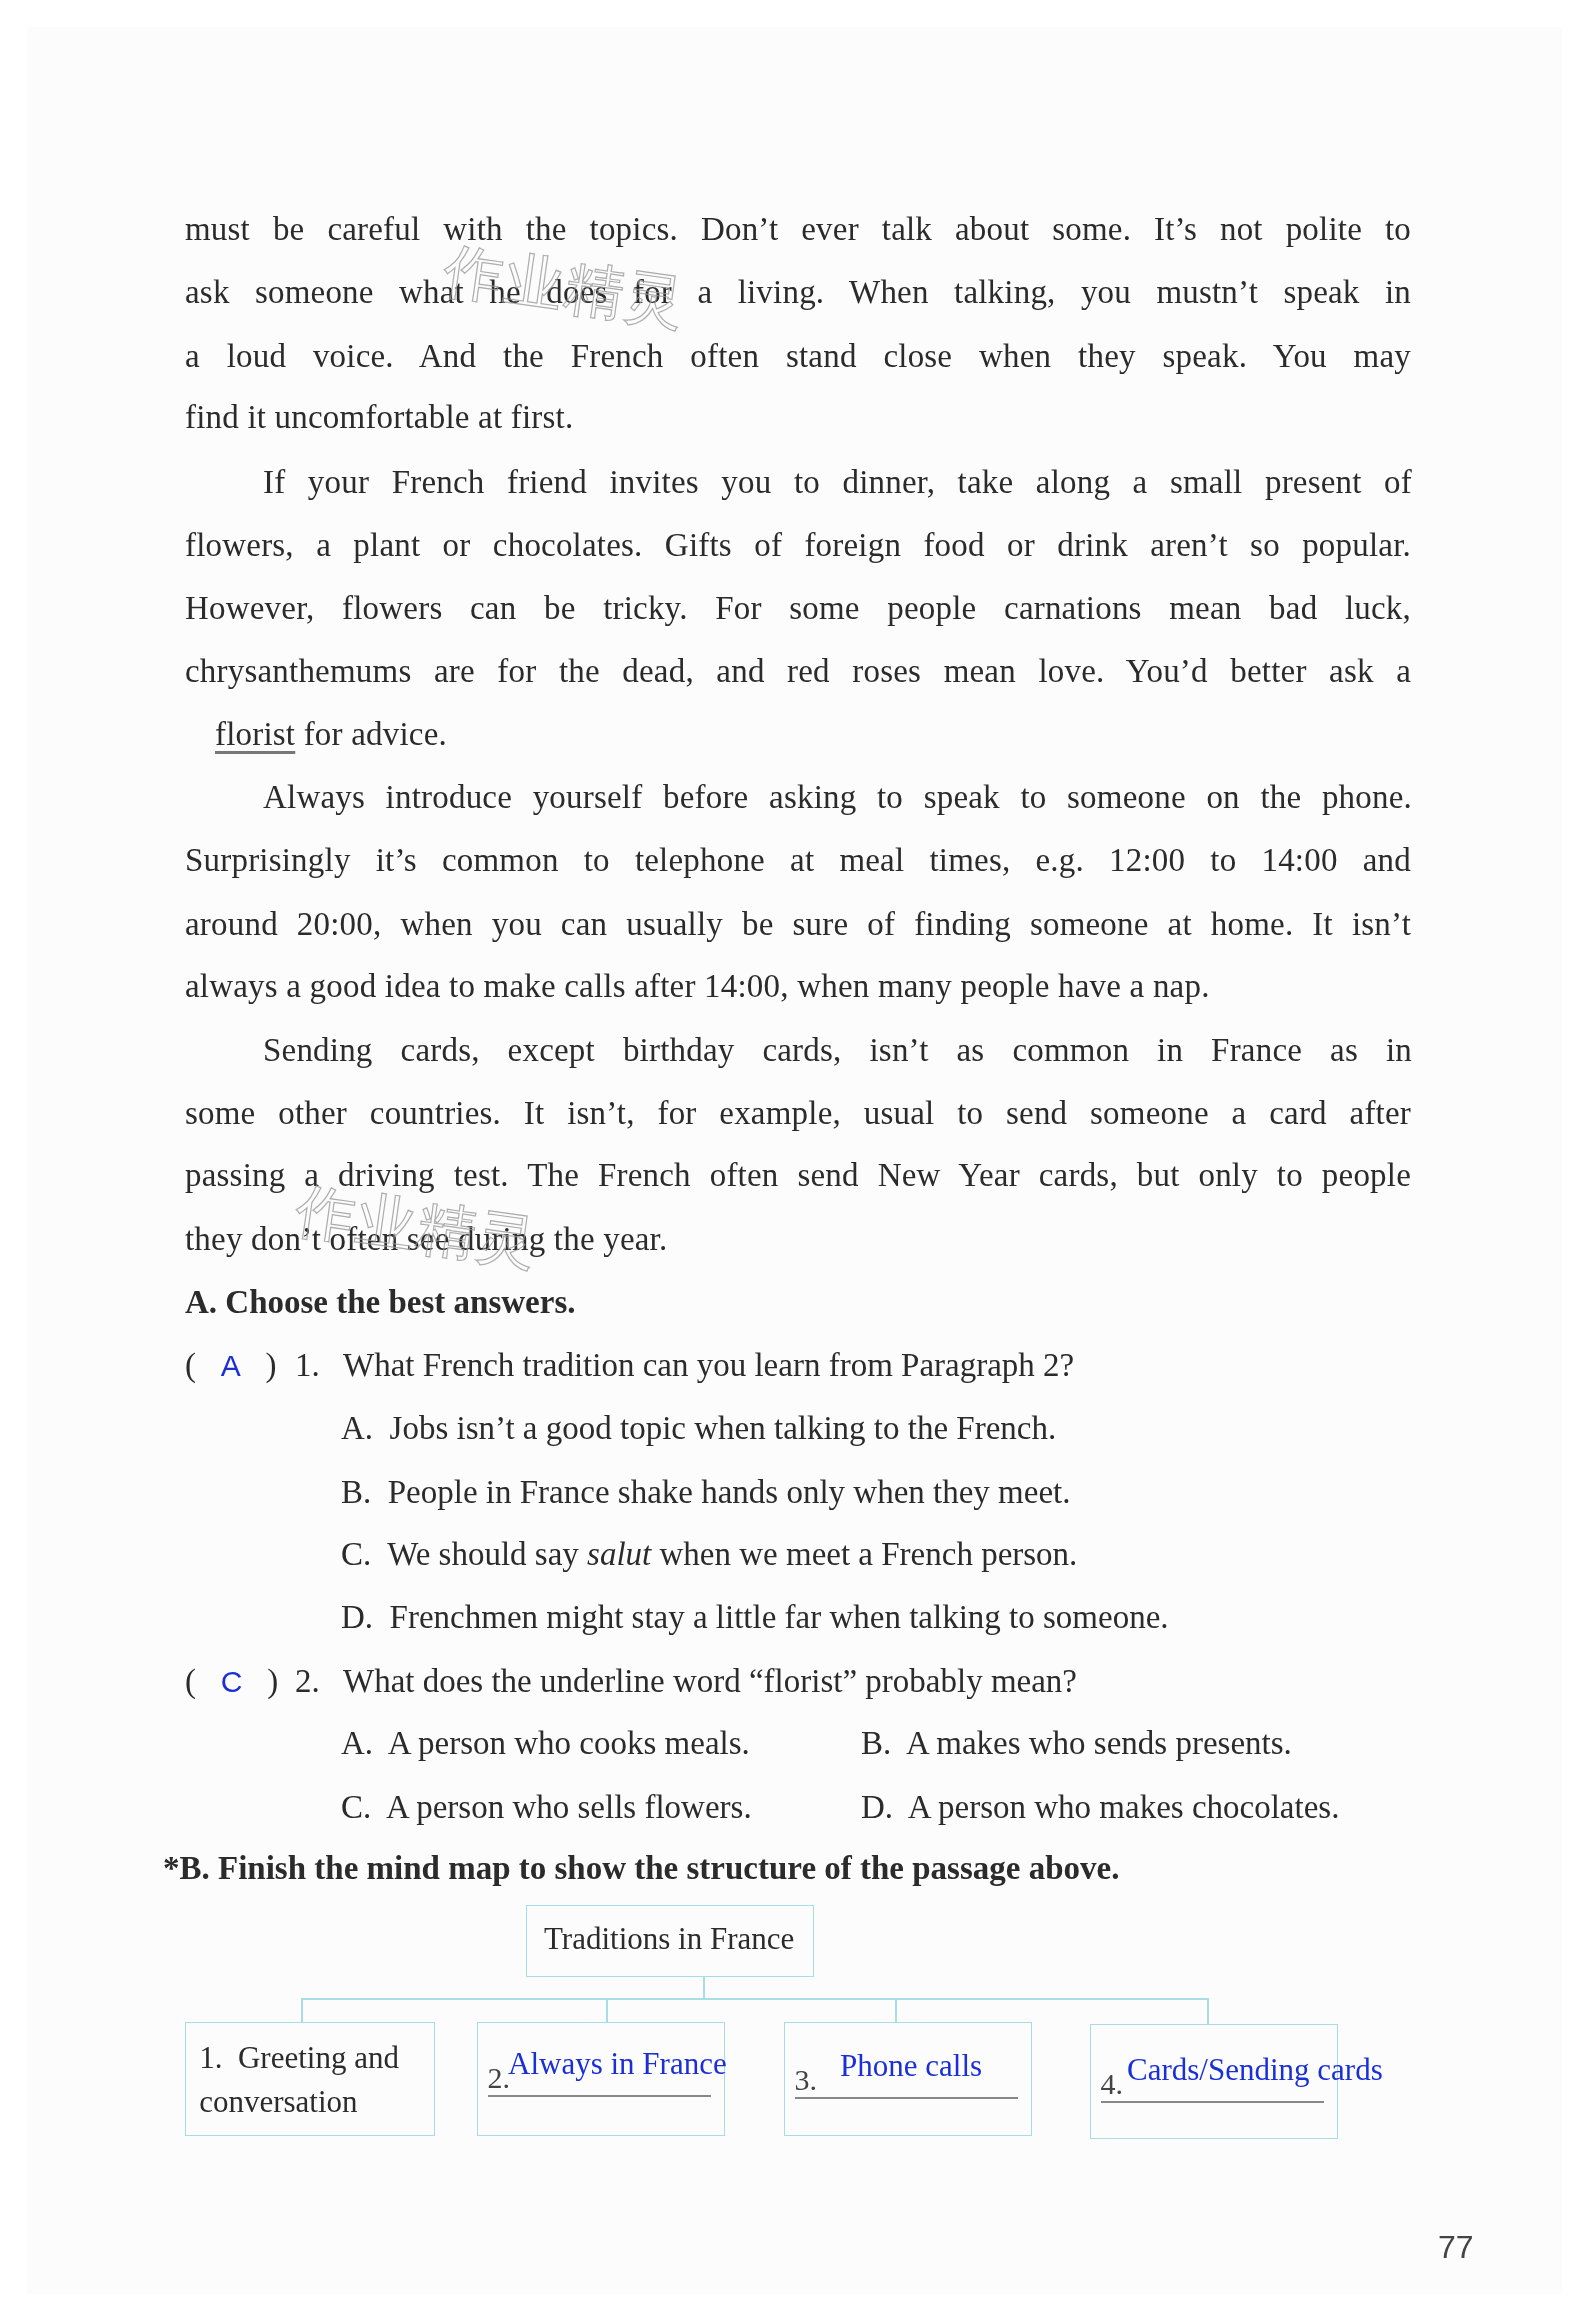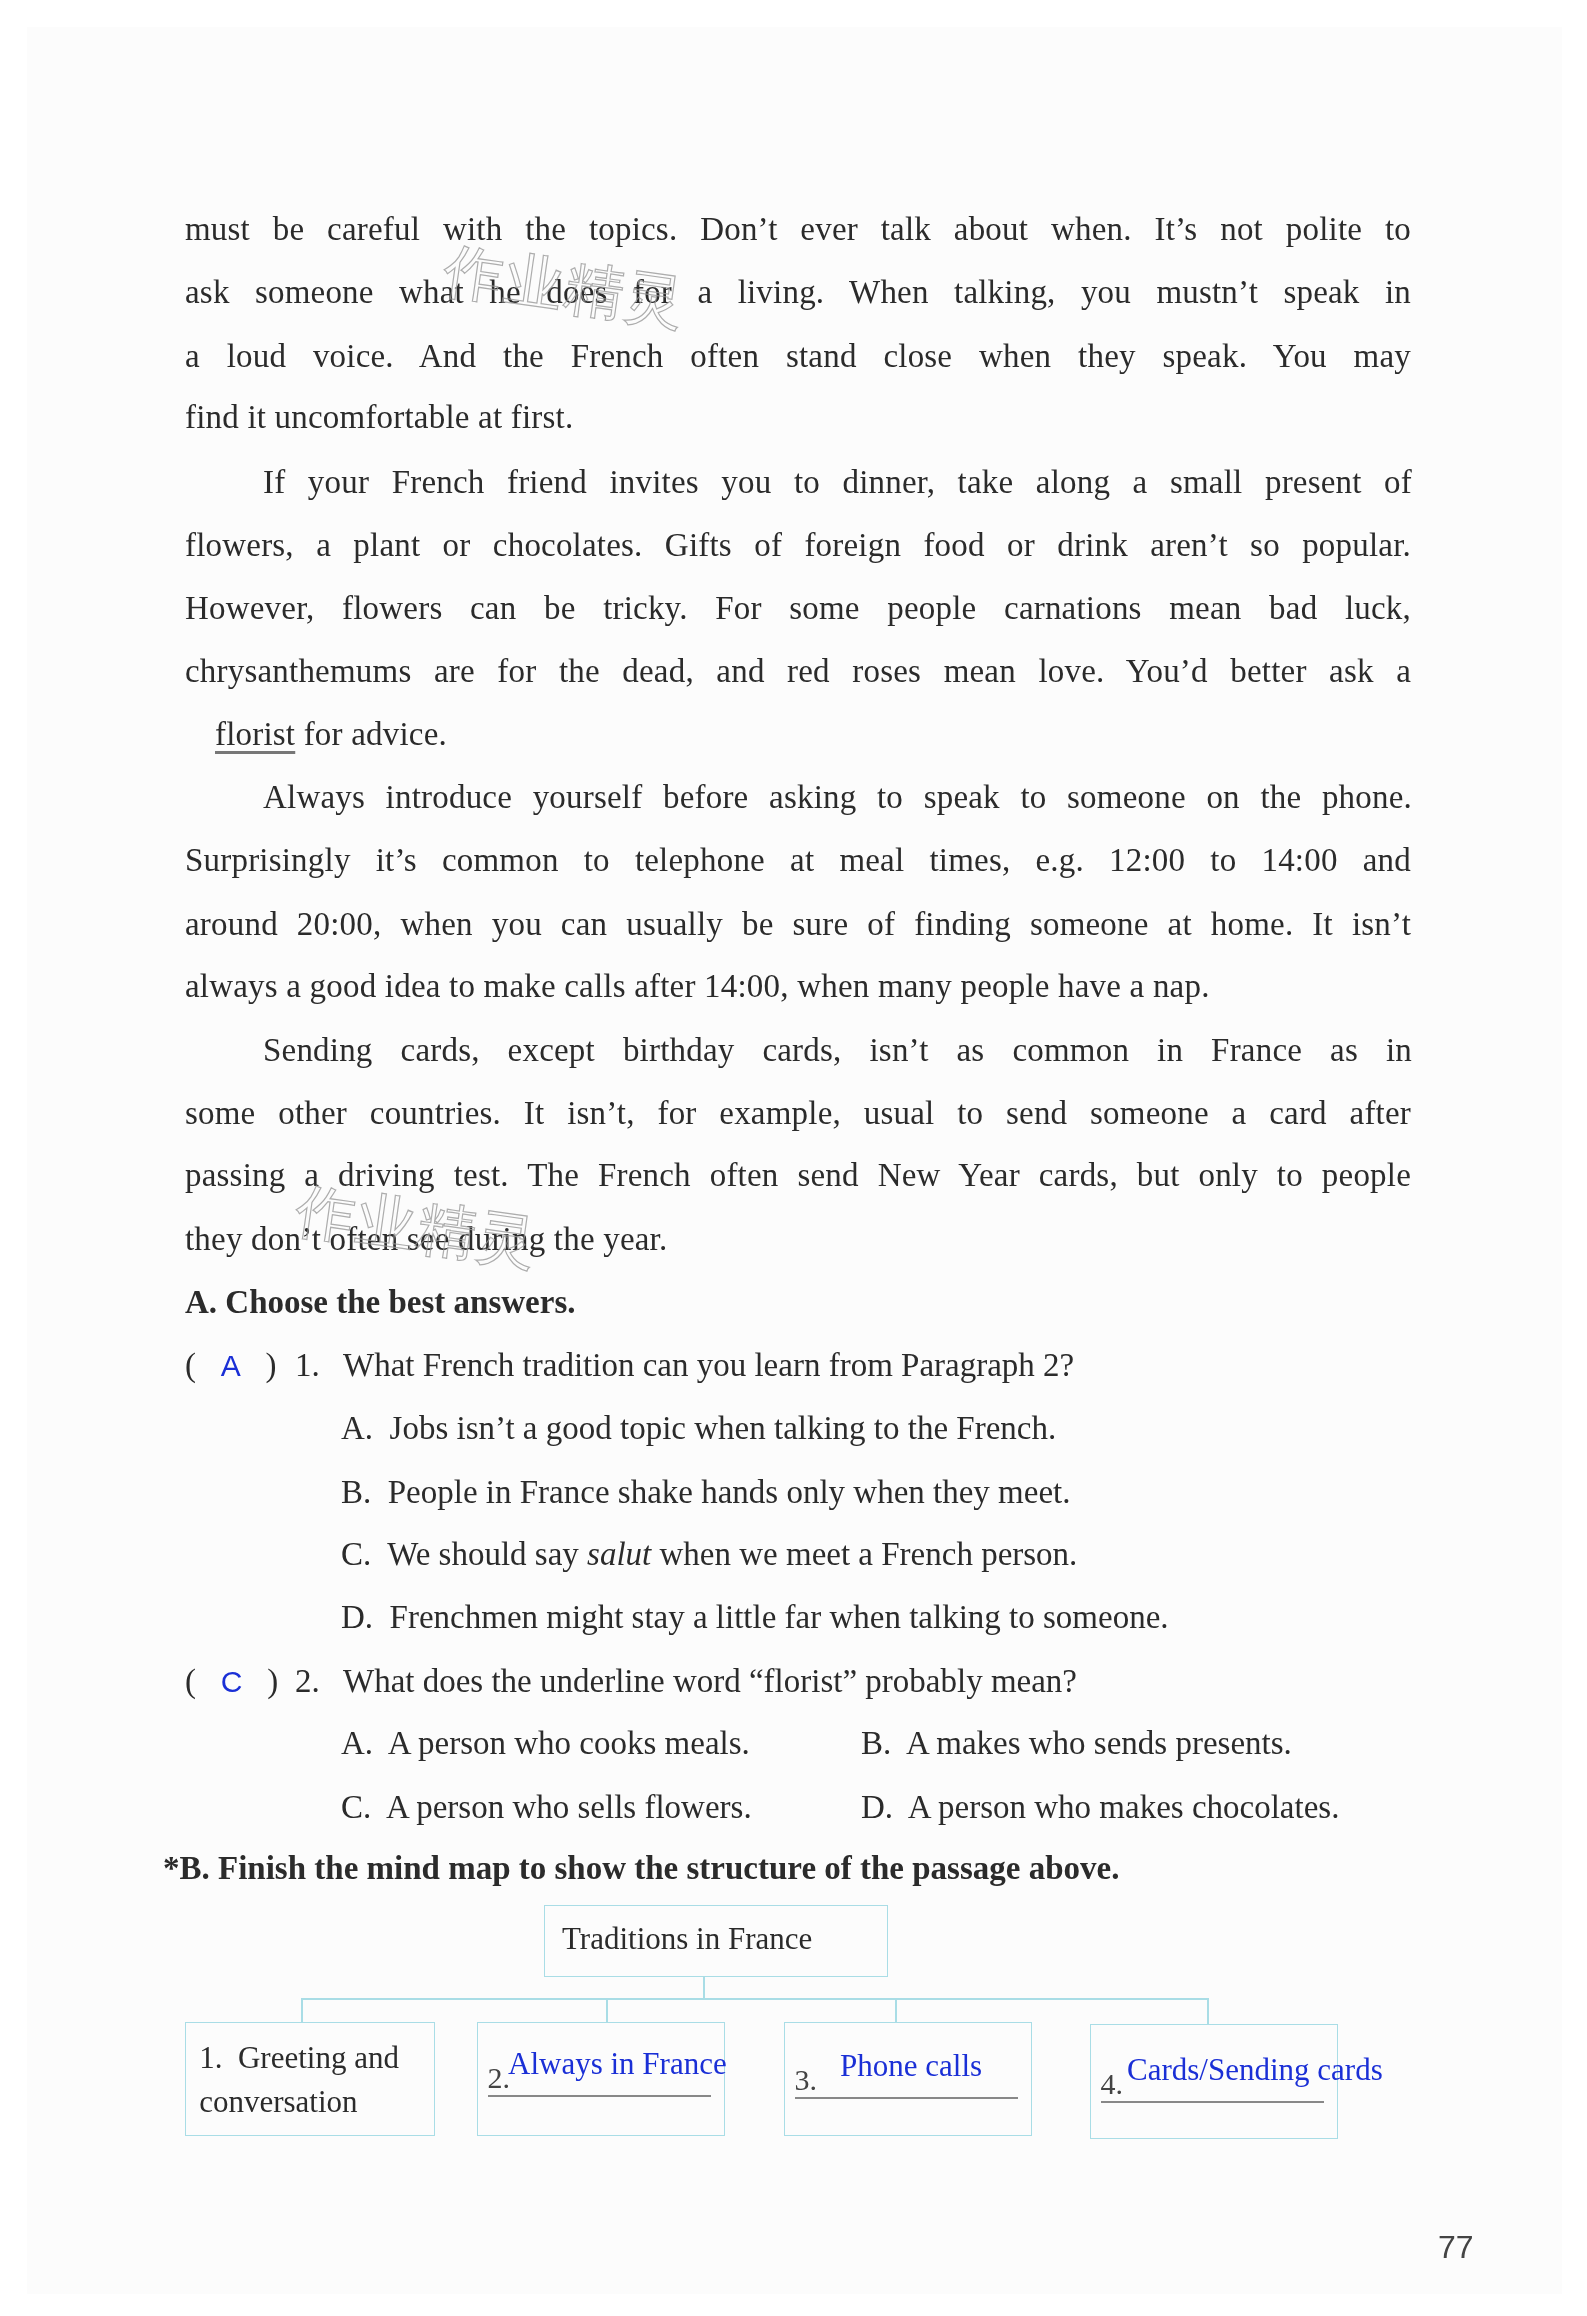--- a/index.html
+++ b/index.html
@@ -25,21 +25,21 @@
   .pagenum { position: absolute; left: 1438px; top: 2229px; font-family: "Liberation Sans", "DejaVu Sans", sans-serif; font-size: 32px; color: #444; }
   .wm { position: absolute; font-family: "DejaVu Sans", sans-serif; font-size: 59px; color: transparent;
         -webkit-text-stroke: 1.2px #9a9a9a; transform: rotate(8deg); opacity: 0.8; letter-spacing: 1.9px; }
 </style>
 </head>
 <body>
 
 <div class="page"></div>
 
 <div>
-  <div class="line" style="top:210px">must be careful with the topics. Don’t ever talk about when. It’s not polite to</div>
+  <div class="line" style="top:210px">must be careful with the topics. Don’t ever talk about some. It’s not polite to</div>
   <div class="line" style="top:273px">ask someone what he does for a living. When talking, you mustn’t speak in</div>
   <div class="line" style="top:337px">a loud voice. And the French often stand close when they speak. You may</div>
   <div class="line last" style="top:398px">find it uncomfortable at first.</div>
 
   <div class="line indent" style="top:463px">If your French friend invites you to dinner, take along a small present of</div>
   <div class="line" style="top:526px">flowers, a plant or chocolates. Gifts of foreign food or drink aren’t so popular.</div>
   <div class="line" style="top:589px">However, flowers can be tricky. For some people carnations mean bad luck,</div>
   <div class="line" style="top:652px">chrysanthemums are for the dead, and red roses mean love. You’d better ask a</div>
   <div class="line last" style="top:715px"><span class="u">florist</span><span> for advice.</span></div>
 
@@ -75,21 +75,21 @@
   <div class="q" style="left:343px; top:1662px;">What does the underline word “florist” probably mean?</div>
   <div class="opt" style="left:341px; top:1724px;"><span>A.</span>&nbsp; <span>A person who cooks meals.</span></div>
   <div class="opt" style="left:861px; top:1724px;"><span>B.</span>&nbsp; <span>A makes who sends presents.</span></div>
   <div class="opt" style="left:341px; top:1788px;"><span>C.</span>&nbsp; <span>A person who sells flowers.</span></div>
   <div class="opt" style="left:861px; top:1788px;"><span>D.</span>&nbsp; <span>A person who makes chocolates.</span></div>
 </div>
 
 <div class="heading" style="left:163px; top:1849px;">*B.  Finish the mind map to show the structure of the passage above.</div>
 
 <div>
-  <div class="box" style="left:544px; top:1905px; width:344px; height:72px;">
+  <div class="box" style="left:526px; top:1905px; width:288px; height:72px;">
     <div class="boxtext" style="left:17px; top:13.2px;">Traditions in France</div>
   </div>
   <div class="conn" style="left:703px; top:1977px; width:1.9px; height:23px;"></div>
   <div class="conn" style="left:301px; top:1998px; width:908px; height:1.9px;"></div>
   <div class="conn" style="left:301px; top:1998px; width:1.9px; height:24.6px;"></div>
   <div class="conn" style="left:606px; top:1998px; width:1.9px; height:24.6px;"></div>
   <div class="conn" style="left:895px; top:1998px; width:1.9px; height:24.6px;"></div>
   <div class="conn" style="left:1207px; top:1998px; width:1.9px; height:26.5px;"></div>
 
   <div class="box" style="left:185px; top:2022px; width:250px; height:114px;">

